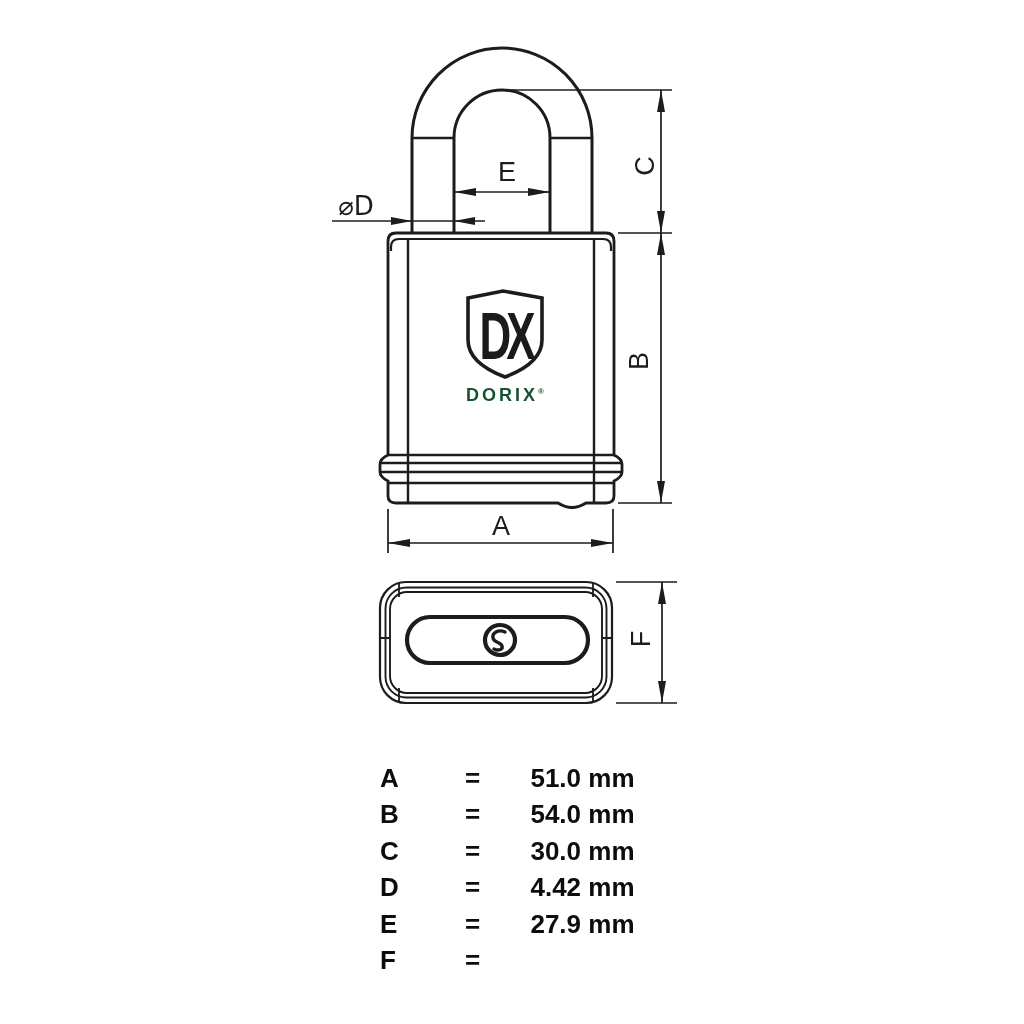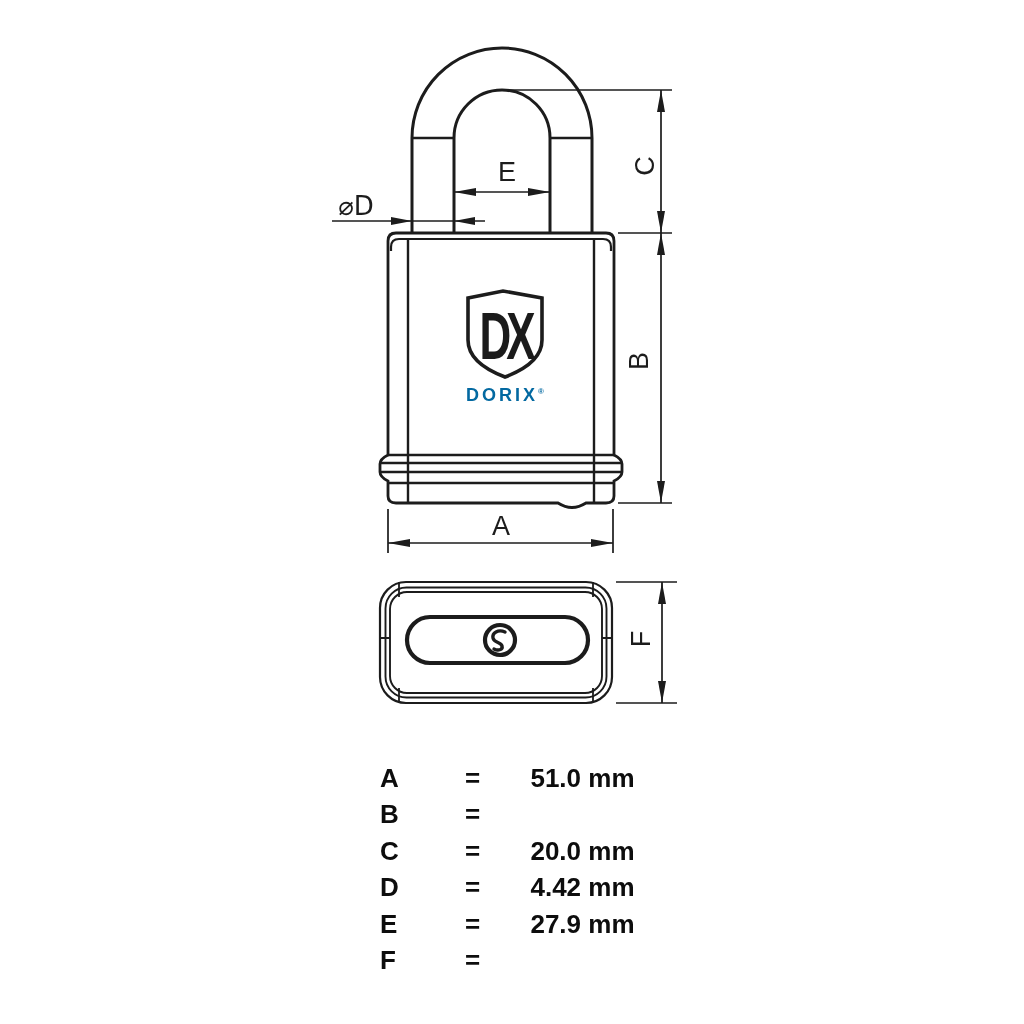--- a/index.html
+++ b/index.html
@@ -9,21 +9,21 @@
   }
   .drawing{position:absolute;left:0;top:0;}
   .dim-letter{
     position:absolute;transform:translate(-50%,-50%);
     font-size:27px;color:#1c1c1c;white-space:nowrap;line-height:1;
   }
   .dim-letter.rot{transform:translate(-50%,-50%) rotate(-90deg);}
   .dim-letter.phi{font-family:"DejaVu Sans",sans-serif;font-size:26px;}
   .brand{
     position:absolute;left:505px;top:395px;transform:translate(-50%,-50%);
-    font-weight:bold;font-size:18px;letter-spacing:3px;color:#0369a1;white-space:nowrap;
+    font-weight:bold;font-size:18px;letter-spacing:3px;color:#14532d;white-space:nowrap;
   }
   .brand sup{font-size:8px;letter-spacing:0;vertical-align:super;}
   .spec{
     position:absolute;left:380px;top:760px;width:294px;
     font-weight:bold;font-size:26px;color:#0d0d0d;
   }
   .spec-row{display:grid;grid-template-columns:85px 26px 1fr;height:36.5px;align-items:center;}
   .spec-eq{text-align:left;}
   .spec-val{text-align:center;font-variant-numeric:tabular-nums;}
 </style>
@@ -107,25 +107,26 @@
 
   <div class="spec">
     <div class="spec-row">
       <span class="spec-lbl">A</span>
       <span class="spec-eq">=</span>
       <span class="spec-val">51.0 mm</span>
     </div>
     <div class="spec-row">
       <span class="spec-lbl">B</span>
       <span class="spec-eq">=</span>
+      <span class="spec-val">54.0 mm</span>
     </div>
     <div class="spec-row">
       <span class="spec-lbl">C</span>
       <span class="spec-eq">=</span>
-      <span class="spec-val">20.0 mm</span>
+      <span class="spec-val">30.0 mm</span>
     </div>
     <div class="spec-row">
       <span class="spec-lbl">D</span>
       <span class="spec-eq">=</span>
       <span class="spec-val">4.42 mm</span>
     </div>
     <div class="spec-row">
       <span class="spec-lbl">E</span>
       <span class="spec-eq">=</span>
       <span class="spec-val">27.9 mm</span>

